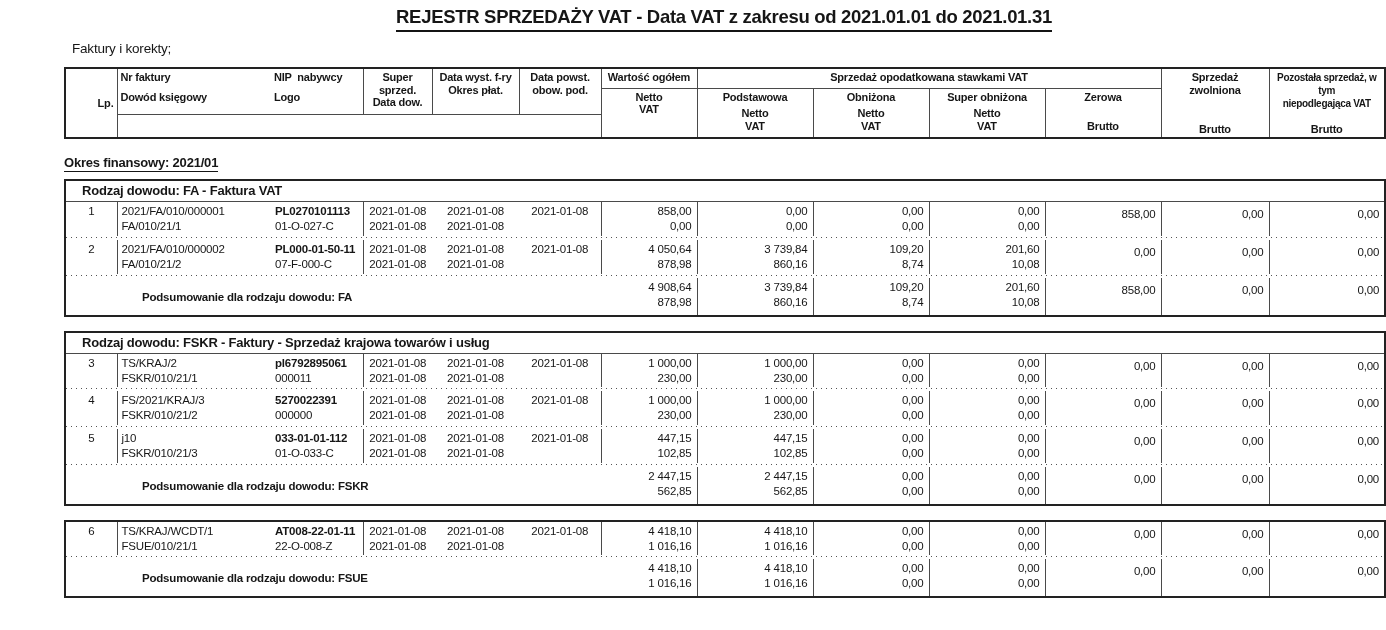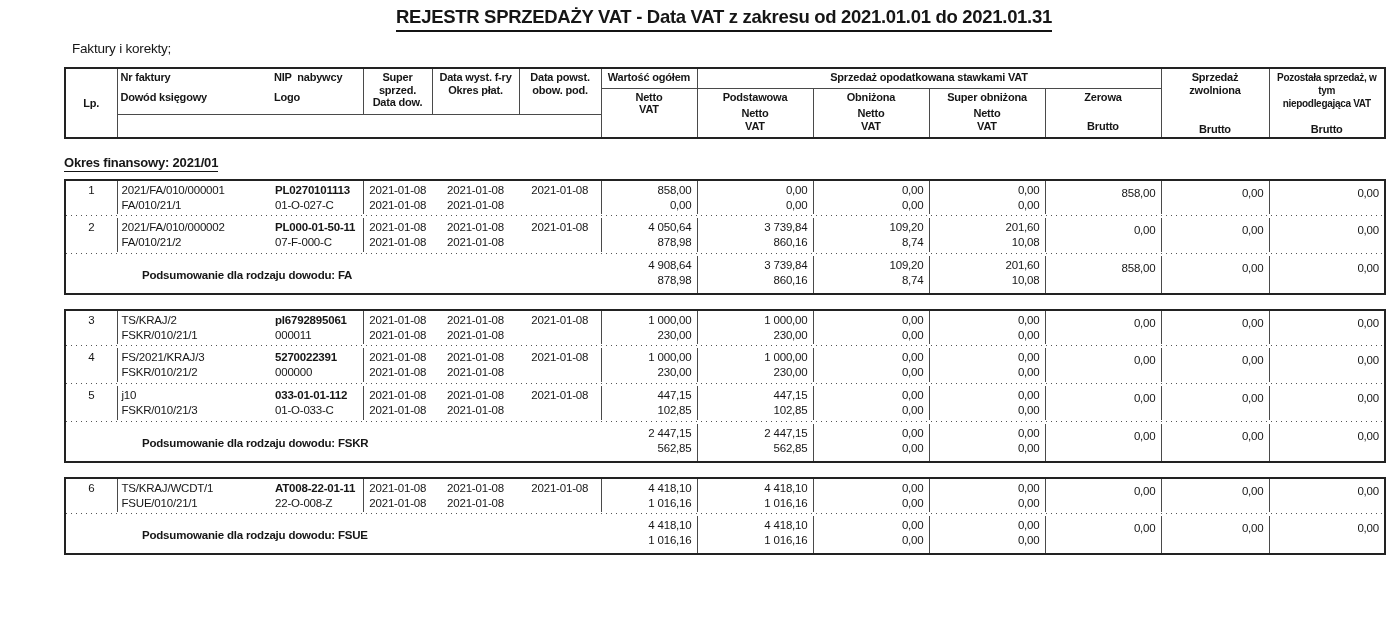--- a/index.html
+++ b/index.html
@@ -22,21 +22,21 @@
   col.c1{width:52px} col.c2{width:154px} col.c3{width:92px} col.c4{width:69px}
   col.c5{width:87px} col.c6{width:82px} col.c7{width:96px} col.c8{width:116px}
   col.c9{width:116px} col.c10{width:116px} col.c11{width:116px} col.c12{width:108px}
   col.c13{width:116px}
 
   
   .hdr { margin:11px 0 0 64px; border:2px solid #222; }
   .hdr td { border:1px solid #4a4a4a; font-weight:bold; font-size:11px;
             padding:2px 3px; vertical-align:top; line-height:12.5px; }
   .hdr tr.r1 { height:20px; } .hdr tr.r2 { height:24px;margin-left:42px; } .hdr tr.r3 { height:24px; }
-  .hdr .lp { vertical-align:middle; text-align:center; }
+  .hdr .lp { vertical-align:middle; text-align:right; }
   .hdr .nr { border-right:none; }
   .hdr .nipc { border-left:none; }
   .hdr .nr div + div, .hdr .nipc div + div { margin-top:7px; }
   .hdr .dt { text-align:center; }
   .hdr .ctr { text-align:center; }
   .hdr .pre { white-space:pre-wrap; }
   .fillv { display:flex; flex-direction:column; justify-content:space-between; text-align:center; }
   .h2r { height:42px; } .h3r { height:64px; }
   .nv div { line-height:13px; }
   .small { font-size:10px; letter-spacing:-0.3px; }
@@ -196,20 +196,23 @@
         <col class="c6">
         <col class="c7">
         <col class="c8">
         <col class="c9">
         <col class="c10">
         <col class="c11">
         <col class="c12">
         <col class="c13">
       </colgroup>
       <tbody>
+        <tr class="sec-title">
+          <td colspan="13">Rodzaj dowodu: FA - Faktura VAT</td>
+        </tr>
         <tr class="drow">
           <td class="lp-c">
             <div>1</div>
           </td>
           <td class="txt-c bl">
             <div>2021/FA/010/000001</div>
             <div>FA/010/21/1</div>
           </td>
           <td class="txt-c">
             <div class="b">PL0270101113</div>
@@ -347,20 +350,23 @@
         <col class="c6">
         <col class="c7">
         <col class="c8">
         <col class="c9">
         <col class="c10">
         <col class="c11">
         <col class="c12">
         <col class="c13">
       </colgroup>
       <tbody>
+        <tr class="sec-title">
+          <td colspan="13">Rodzaj dowodu: FSKR - Faktury - Sprzedaż krajowa towarów i usług</td>
+        </tr>
         <tr class="drow">
           <td class="lp-c">
             <div>3</div>
           </td>
           <td class="txt-c bl">
             <div>TS/KRAJ/2</div>
             <div>FSKR/010/21/1</div>
           </td>
           <td class="txt-c">
             <div class="b">pl6792895061</div>

